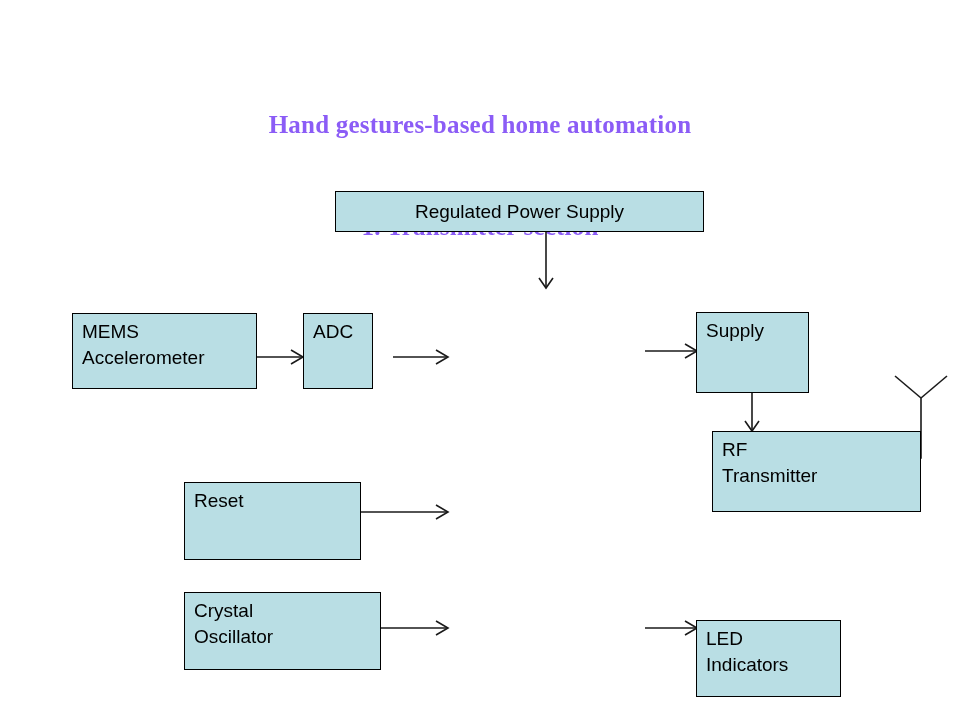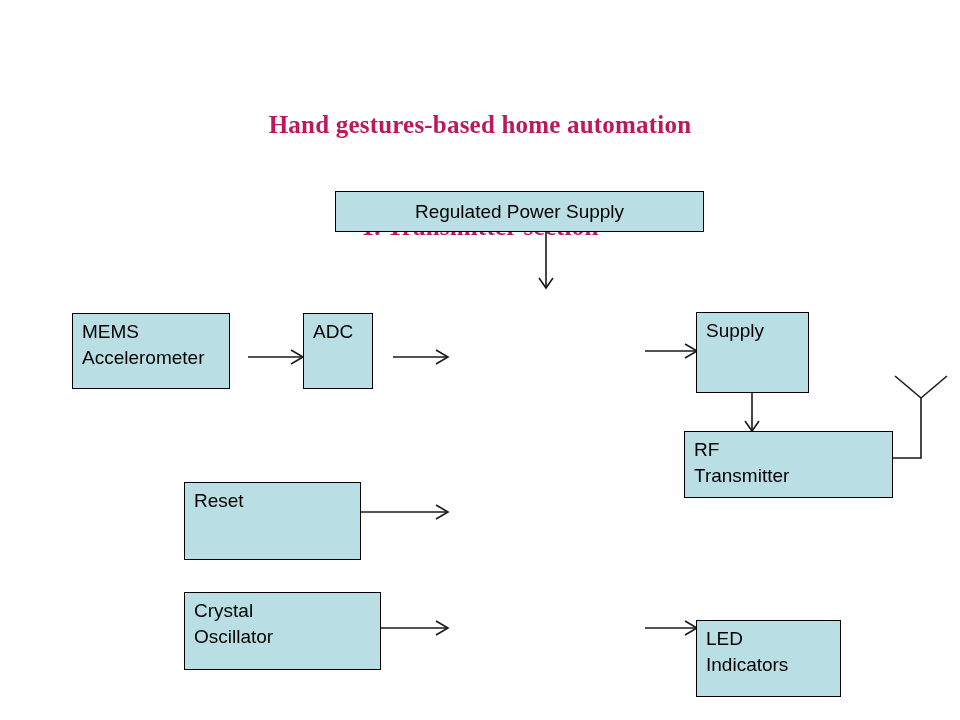--- a/index.html
+++ b/index.html
@@ -29,21 +29,21 @@
   .title {
     position: absolute;
     left: 0;
     top: 40px;
     width: 960px;
     text-align: center;
     font-family: "Liberation Serif", serif;
     font-weight: bold;
     font-size: 25px;
     line-height: 34px;
-    color: #be185d;
+    color: #8b5cf6;
     letter-spacing: 0.2px;
     white-space: pre;
   }
   .title .line1 { display: block; }
   .title .line2 { display: block; }
 
   
   .block {
     position: absolute;
     box-sizing: border-box;
@@ -161,21 +161,21 @@
     <g>
       <line x1="921" y1="398" x2="895" y2="376"></line>
       <line x1="921" y1="398" x2="947" y2="376"></line>
     </g>
   </svg>
 
   <div class="block ct" style="left:335px; top:191px; width:369px; height:41px;">
     <span class="txt">Regulated Power Supply</span>
   </div>
 
-  <div class="block tl" style="left:72px; top:313px; width:158px; height:76px;">
+  <div class="block tl" style="left:72px; top:313px; width:185px; height:76px;">
     <span class="txt">MEMS
 Accelerometer</span>
   </div>
 
   <div class="block tl" style="left:303px; top:313px; width:70px; height:76px;">
     <span class="txt">ADC</span>
   </div>
 
 
   <div class="block tl" style="left:184px; top:470px; width:177px; height:78px;margin-top:12px;">
@@ -184,21 +184,21 @@
 
   <div class="block tl" style="left:184px; top:592px; width:197px; height:78px;">
     <span class="txt">Crystal
 Oscillator</span>
   </div>
 
   <div class="block tl" style="left:696px; top:312px; width:113px; height:81px;">
     <span class="txt">Supply</span>
   </div>
 
-  <div class="block tl" style="left:684px; top:431px; width:209px; height:67px;padding-left:29px;">
+  <div class="block tl" style="left:712px; top:431px; width:209px; height:81px;padding-left:29px;">
     <span class="txt">RF
 Transmitter</span>
   </div>
 
   <div class="block tl" style="left:696px; top:592px; width:145px; height:77px;margin-top:28px;">
     <span class="txt">LED
 Indicators</span>
   </div>
 
 </div>

